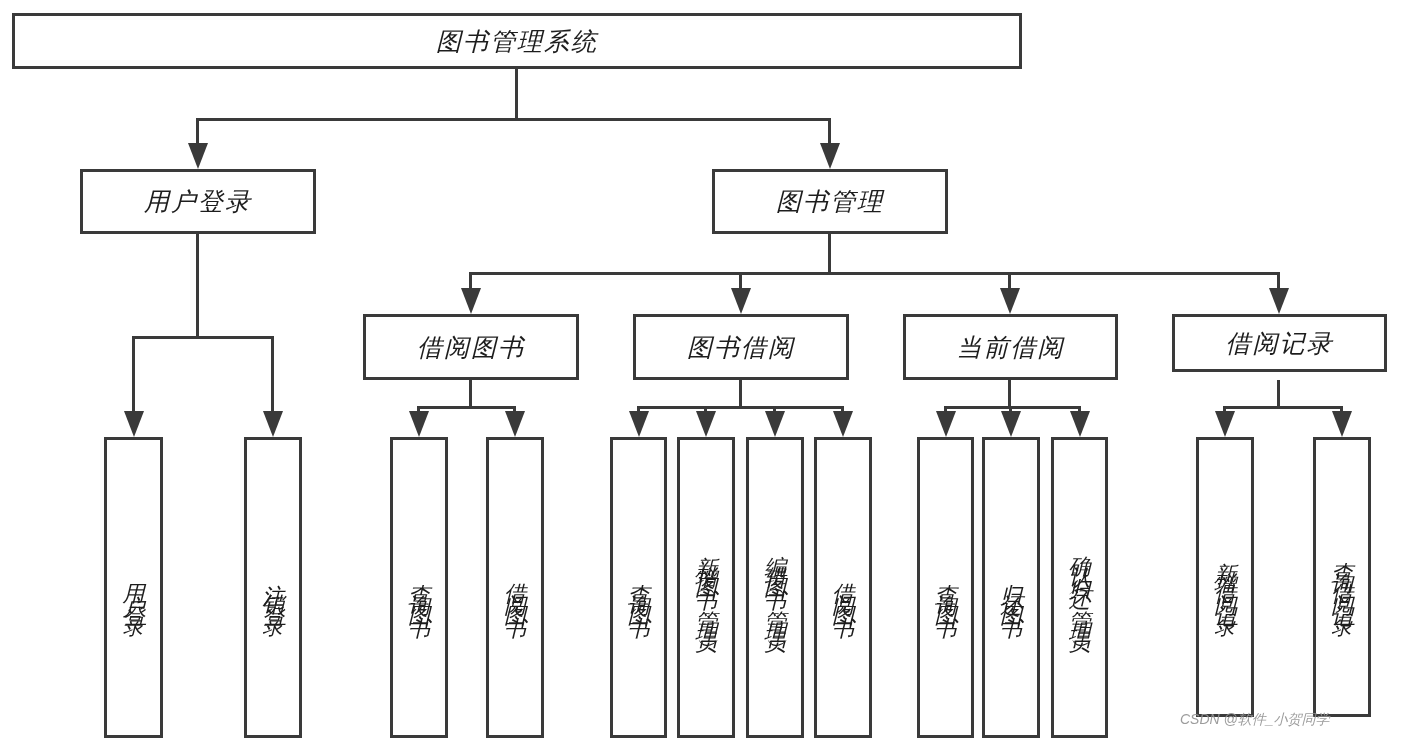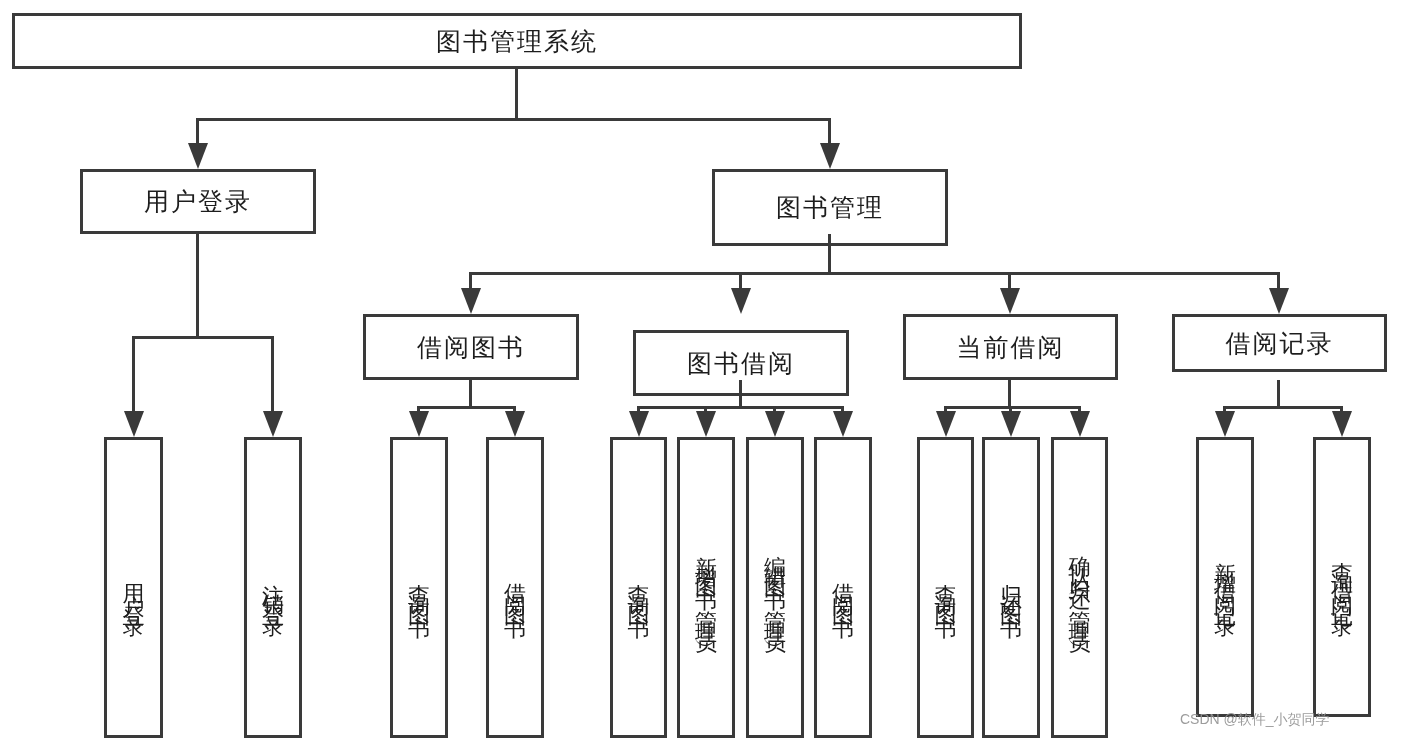--- a/index.html
+++ b/index.html
@@ -2,20 +2,21 @@
 <html><head>
 <meta charset="utf-8">
 <style>
   html,body{margin:0;padding:0;background:#ffffff;}
   #stage{
     position:relative;
     width:1405px;height:747px;
     background:#ffffff;
     font-family:"Liberation Sans", sans-serif;
     overflow:hidden;
+    font-style:italic;
   }
   .box{
     position:absolute;
     box-sizing:border-box;
     background:#ffffff;
     border:3px solid #3a3a3a;
     display:flex;
     align-items:center;
     justify-content:center;
     color:#1d1d1d;
@@ -56,28 +57,28 @@
 
 <div id="stage">
 
   <div class="box" style="left:12px;top:13px;width:1010px;height:56px">
     <span class="hl">图书管理系统</span>
   </div>
 
   <div class="box" style="left:80px;top:169px;width:236px;height:65px">
     <span class="hl">用户登录</span>
   </div>
-  <div class="box" style="left:712px;top:169px;width:236px;height:77px">
+  <div class="box" style="left:712px;top:169px;width:236px;height:65px">
     <span class="hl">图书管理</span>
   </div>
 
   <div class="box" style="left:363px;top:314px;width:216px;height:66px">
     <span class="hl">借阅图书</span>
   </div>
-  <div class="box" style="left:633px;top:330px;width:216px;height:66px">
+  <div class="box" style="left:633px;top:314px;width:216px;height:66px">
     <span class="hl">图书借阅</span>
   </div>
   <div class="box" style="left:903px;top:314px;width:215px;height:66px">
     <span class="hl">当前借阅</span>
   </div>
   <div class="box" style="left:1172px;top:314px;width:215px;height:58px">
     <span class="hl">借阅记录</span>
   </div>
 
   <div class="box" style="left:104px;top:437px;width:59px;height:301px">

